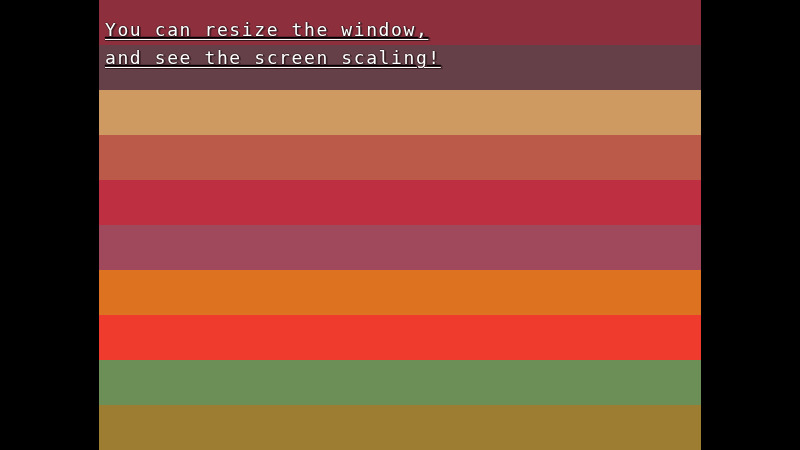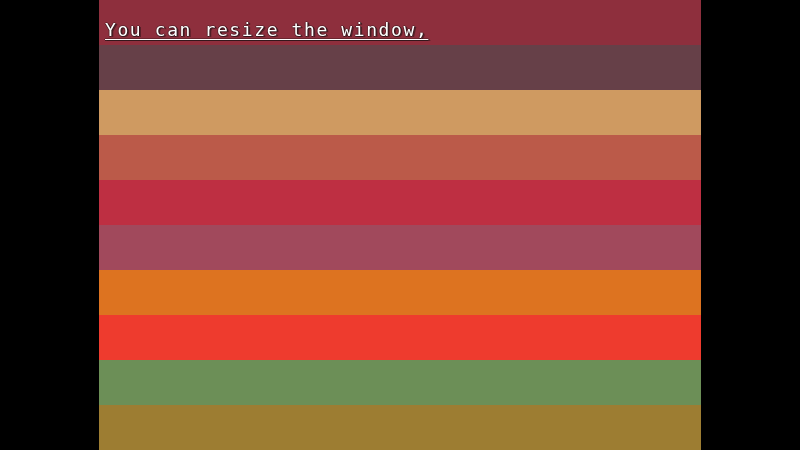--- a/index.html
+++ b/index.html
@@ -97,18 +97,19 @@
         <div class="band" style="background: rgb(207, 154, 97); height: 45px;"></div>
         <div class="band" style="background: rgb(187, 90, 73); height: 45px;"></div>
         <div class="band" style="background: rgb(190, 47, 66); height: 45px;"></div>
         <div class="band" style="background: rgb(161, 73, 92); height: 45px;"></div>
         <div class="band" style="background: rgb(221, 115, 32); height: 45px;"></div>
         <div class="band" style="background: rgb(238, 59, 46); height: 45px;"></div>
         <div class="band" style="background: rgb(108, 143, 87); height: 45px;"></div>
         <div class="band" style="background: rgb(157, 125, 50); height: 45px;"></div>
       </div>
 
-    <div id="message" style="width: 499px;">
+    <div id="message" style="width: 499px; text-decoration: underline;">
       <span class="msg-line" style="color: rgb(255, 255, 255);">You can resize the window,</span>
+      <span class="msg-line" style="color: rgb(255, 255, 255);">and see the screen scaling!</span>
     </div>
 
   </div>
 </div>
 
 </body></html>

